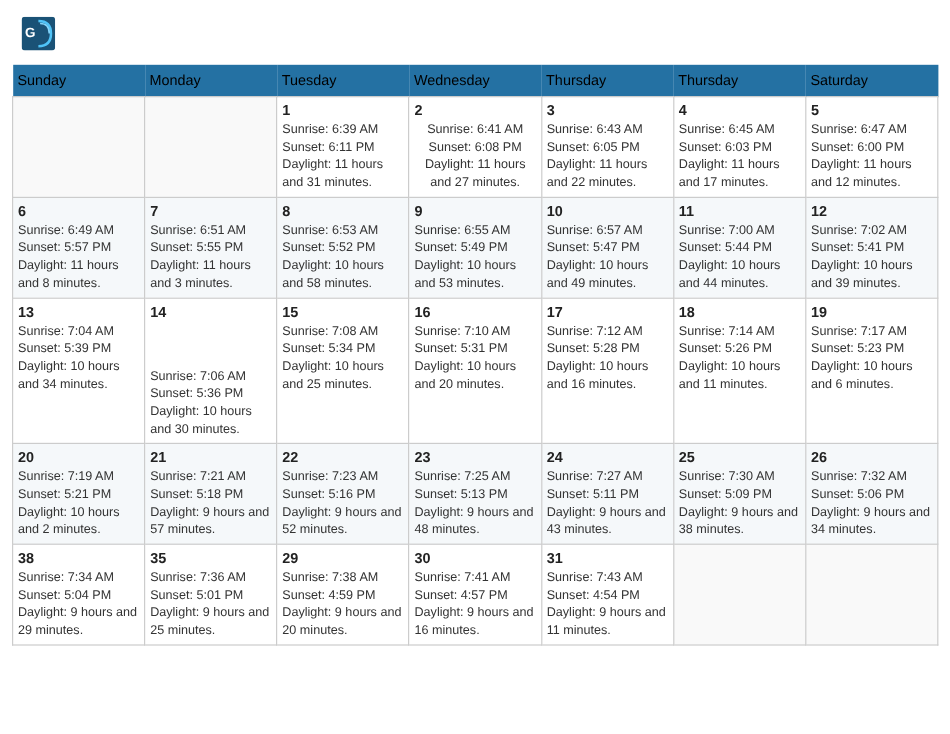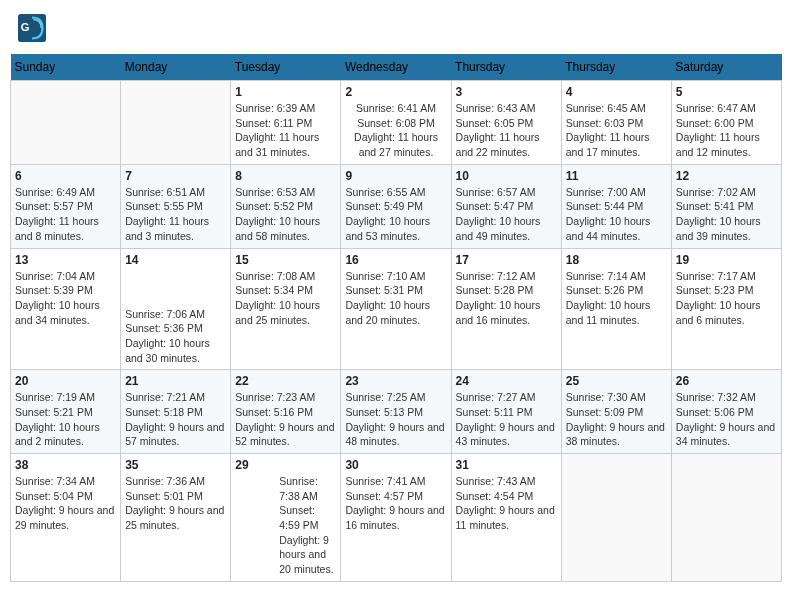--- a/index.html
+++ b/index.html
@@ -293,21 +293,21 @@
 Daylight: 9 hours and 29 minutes.</div>
         </td>
         <td>
           <div class="day-num">35</div>
           <div class="day-info" style="white-space: pre-line;">Sunrise: 7:36 AM
 Sunset: 5:01 PM
 Daylight: 9 hours and 25 minutes.</div>
         </td>
         <td>
           <div class="day-num">29</div>
-          <div class="day-info" style="white-space: pre-line; margin-left: 44px;">Sunrise: 7:38 AM
+          <div class="day-info" style="white-space: pre-line;">Sunrise: 7:38 AM
 Sunset: 4:59 PM
 Daylight: 9 hours and 20 minutes.</div>
         </td>
         <td>
           <div class="day-num">30</div>
           <div class="day-info" style="white-space: pre-line;">Sunrise: 7:41 AM
 Sunset: 4:57 PM
 Daylight: 9 hours and 16 minutes.</div>
         </td>
         <td>

